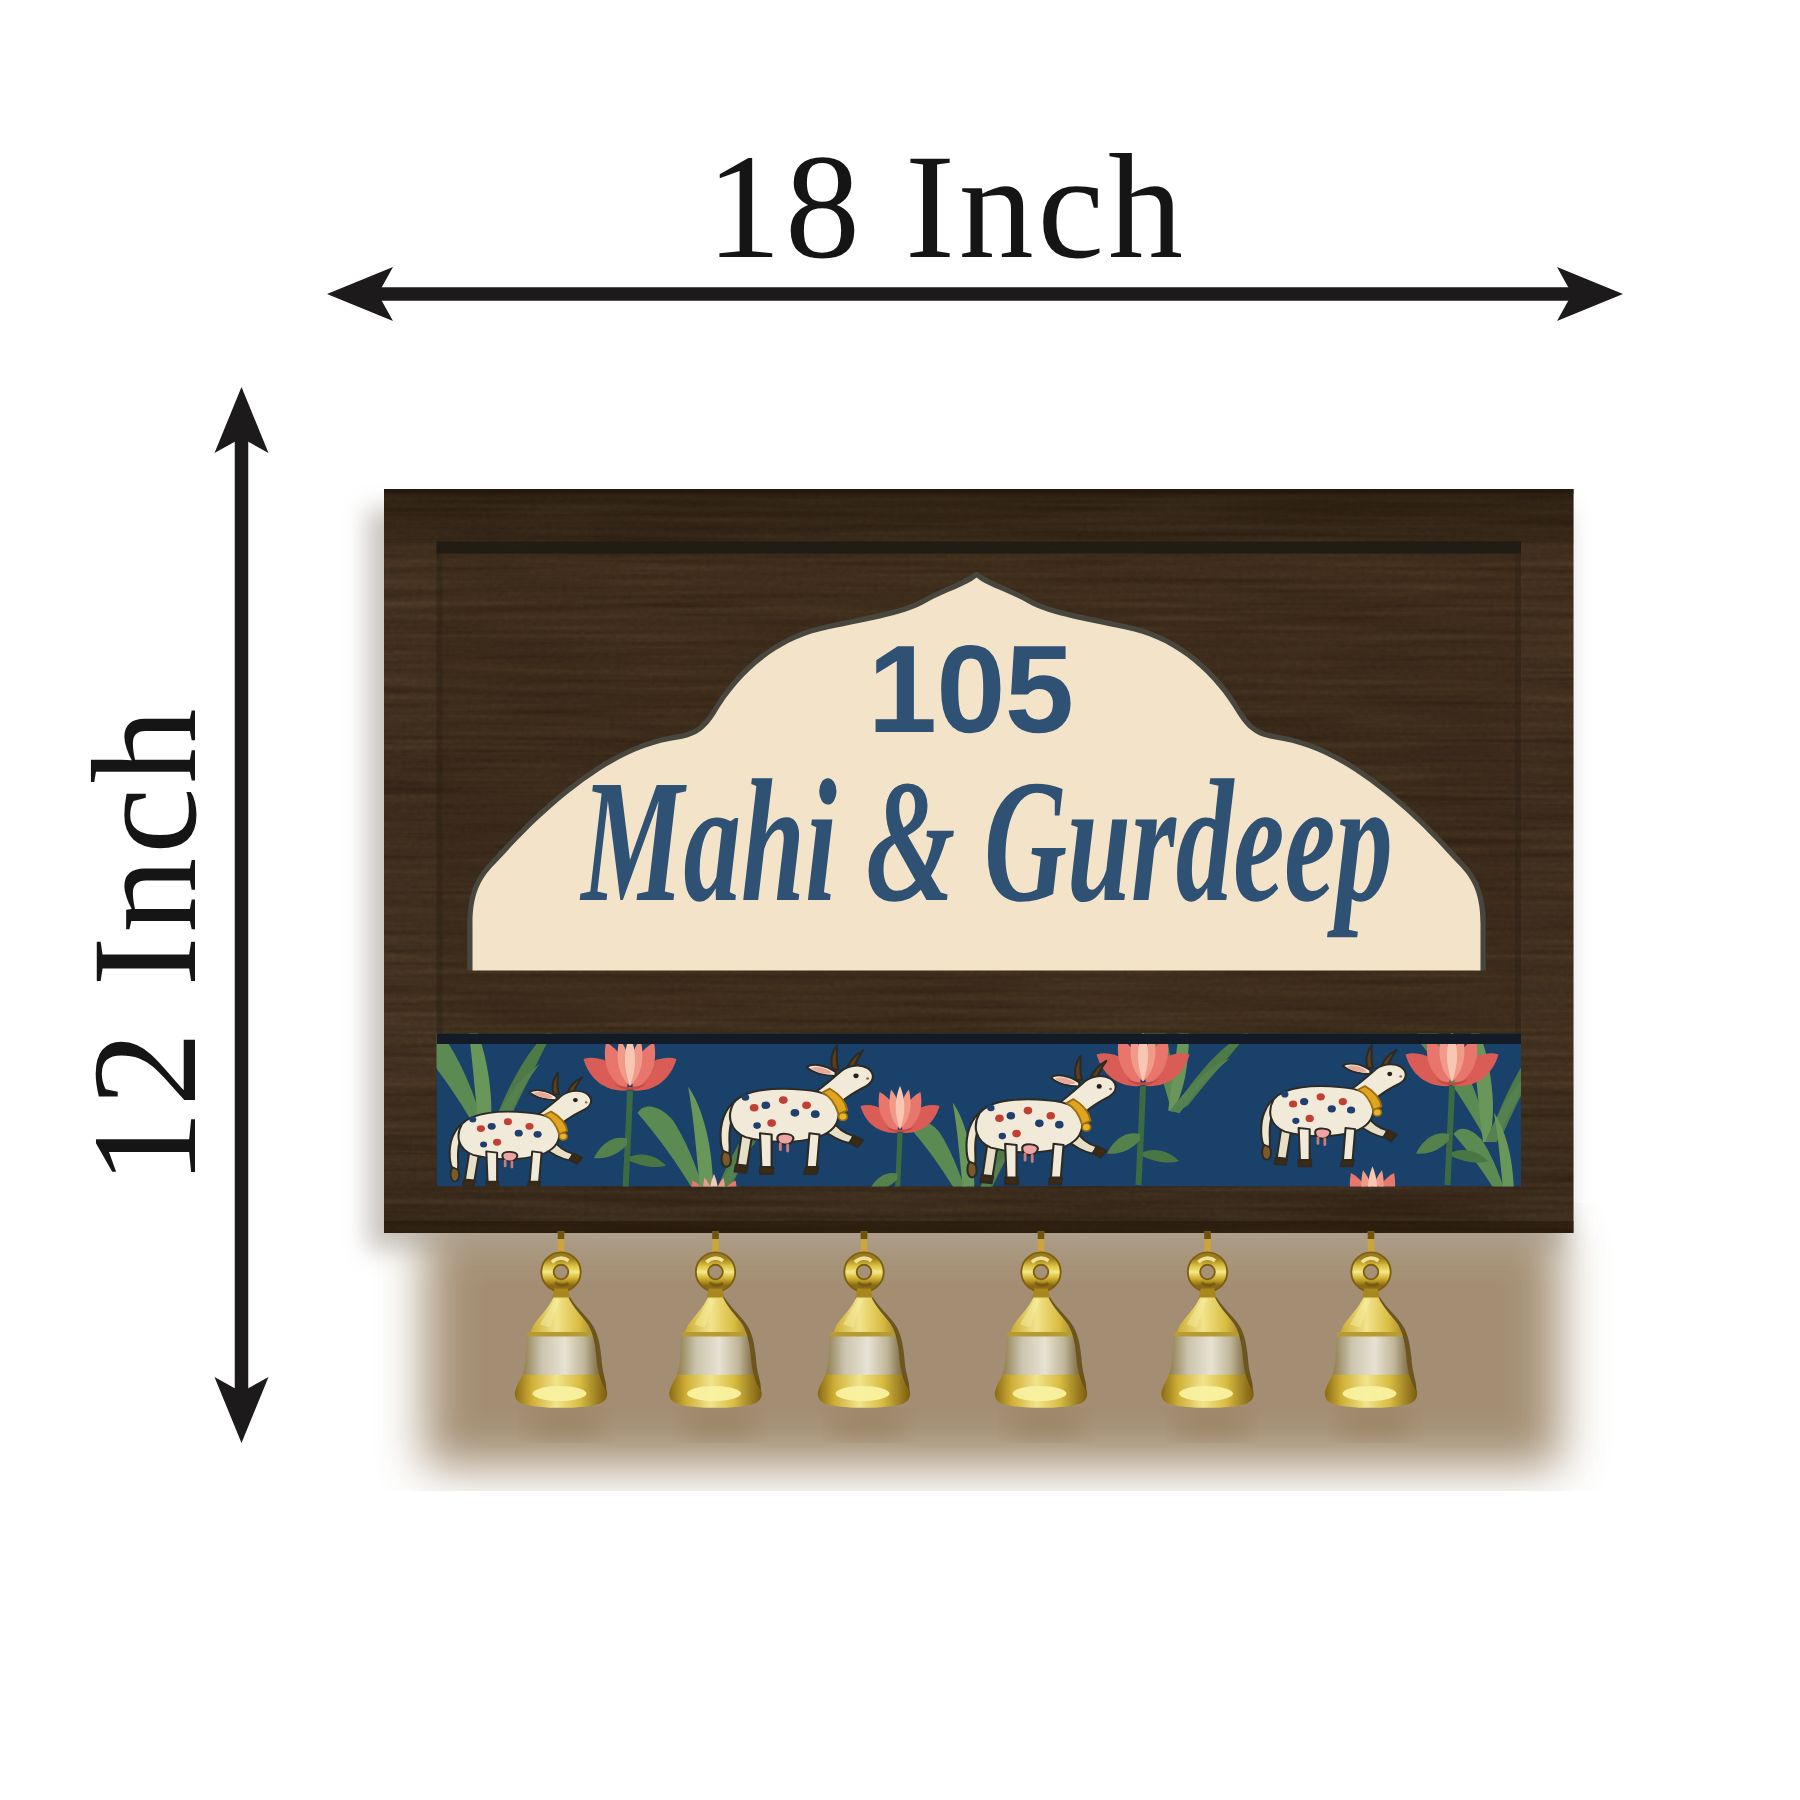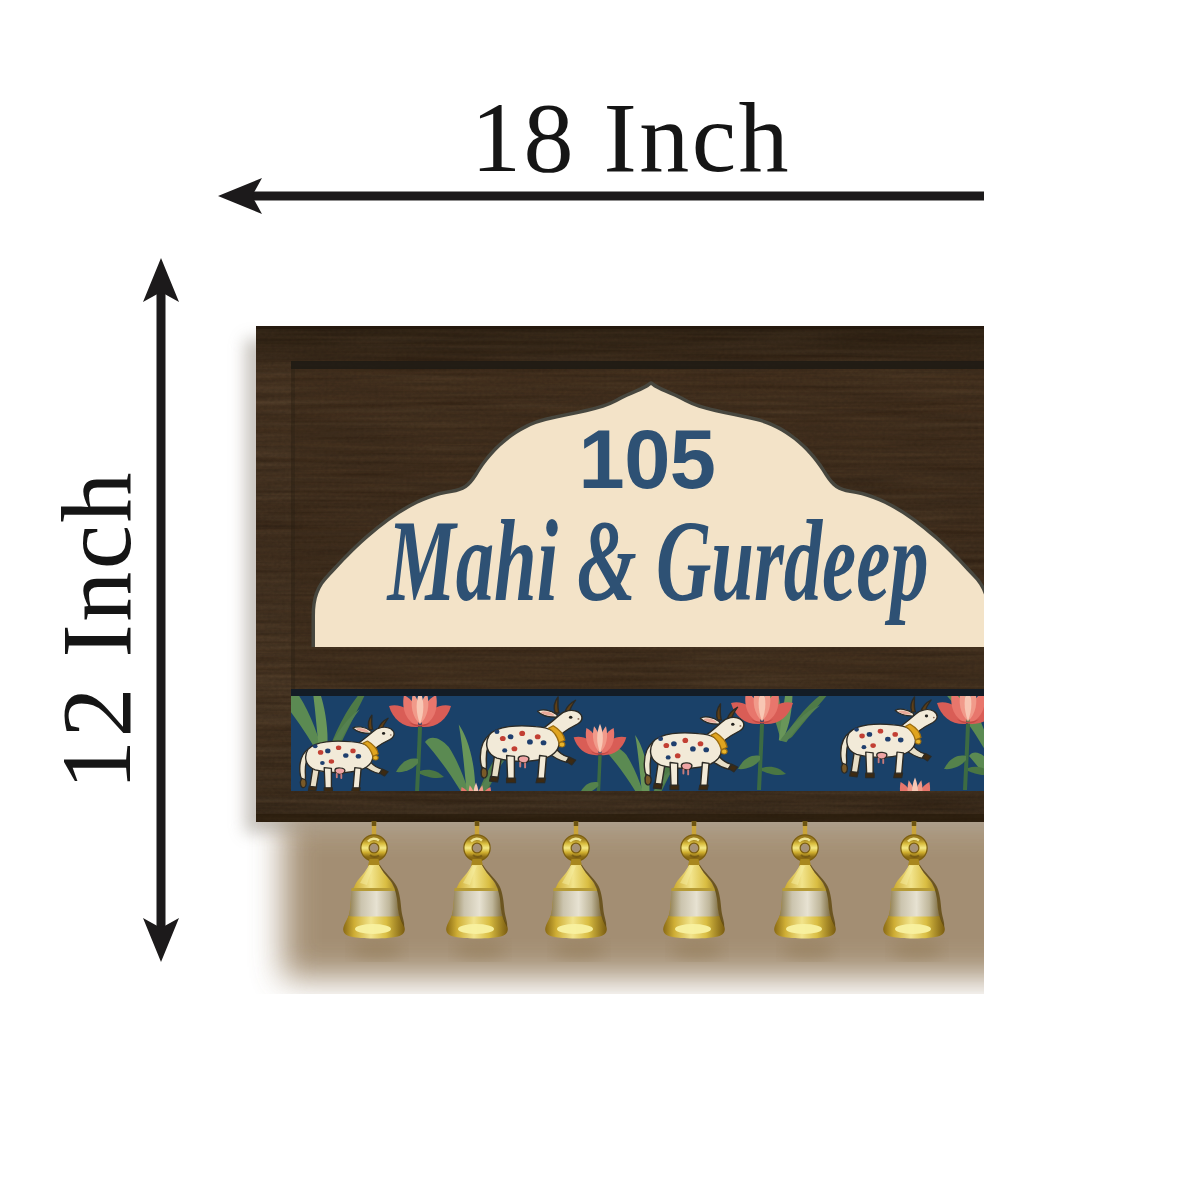--- a/index.html
+++ b/index.html
@@ -1,16 +1,16 @@
 <!DOCTYPE html>
 <html><head>
 <meta charset="utf-8">
 <style>
   html,body{margin:0;padding:0;background:#ffffff;}
-  .stage{position:relative;width:984px;height:1200px;background:#86efac;overflow:hidden;
+  .stage{position:relative;width:1200px;height:1200px;background:#86efac;overflow:hidden;
          font-family:"Liberation Sans",sans-serif;}
 </style>
 </head>
 <body>
 <div class="stage">
 <svg width="1200" height="1200" viewBox="0 0 1200 1200">
 <defs>
 
   <linearGradient id="woodg" x1="0" y1="0" x2="0" y2="1">
     <stop offset="0" stop-color="#3e2c19"></stop>

